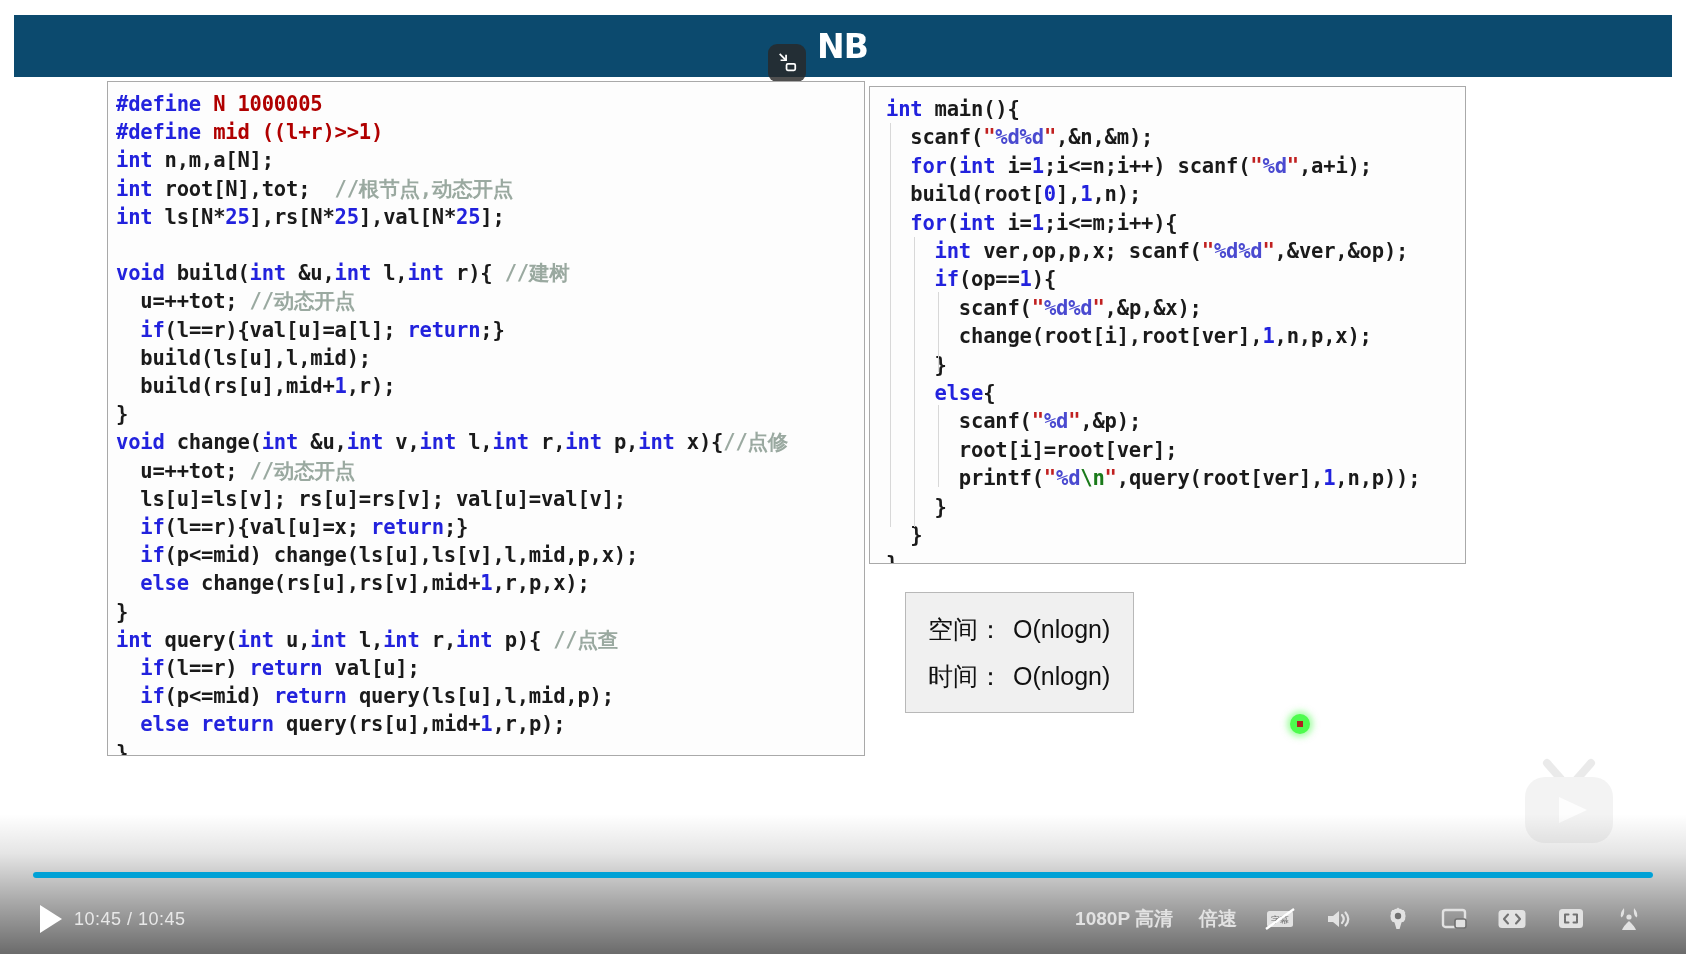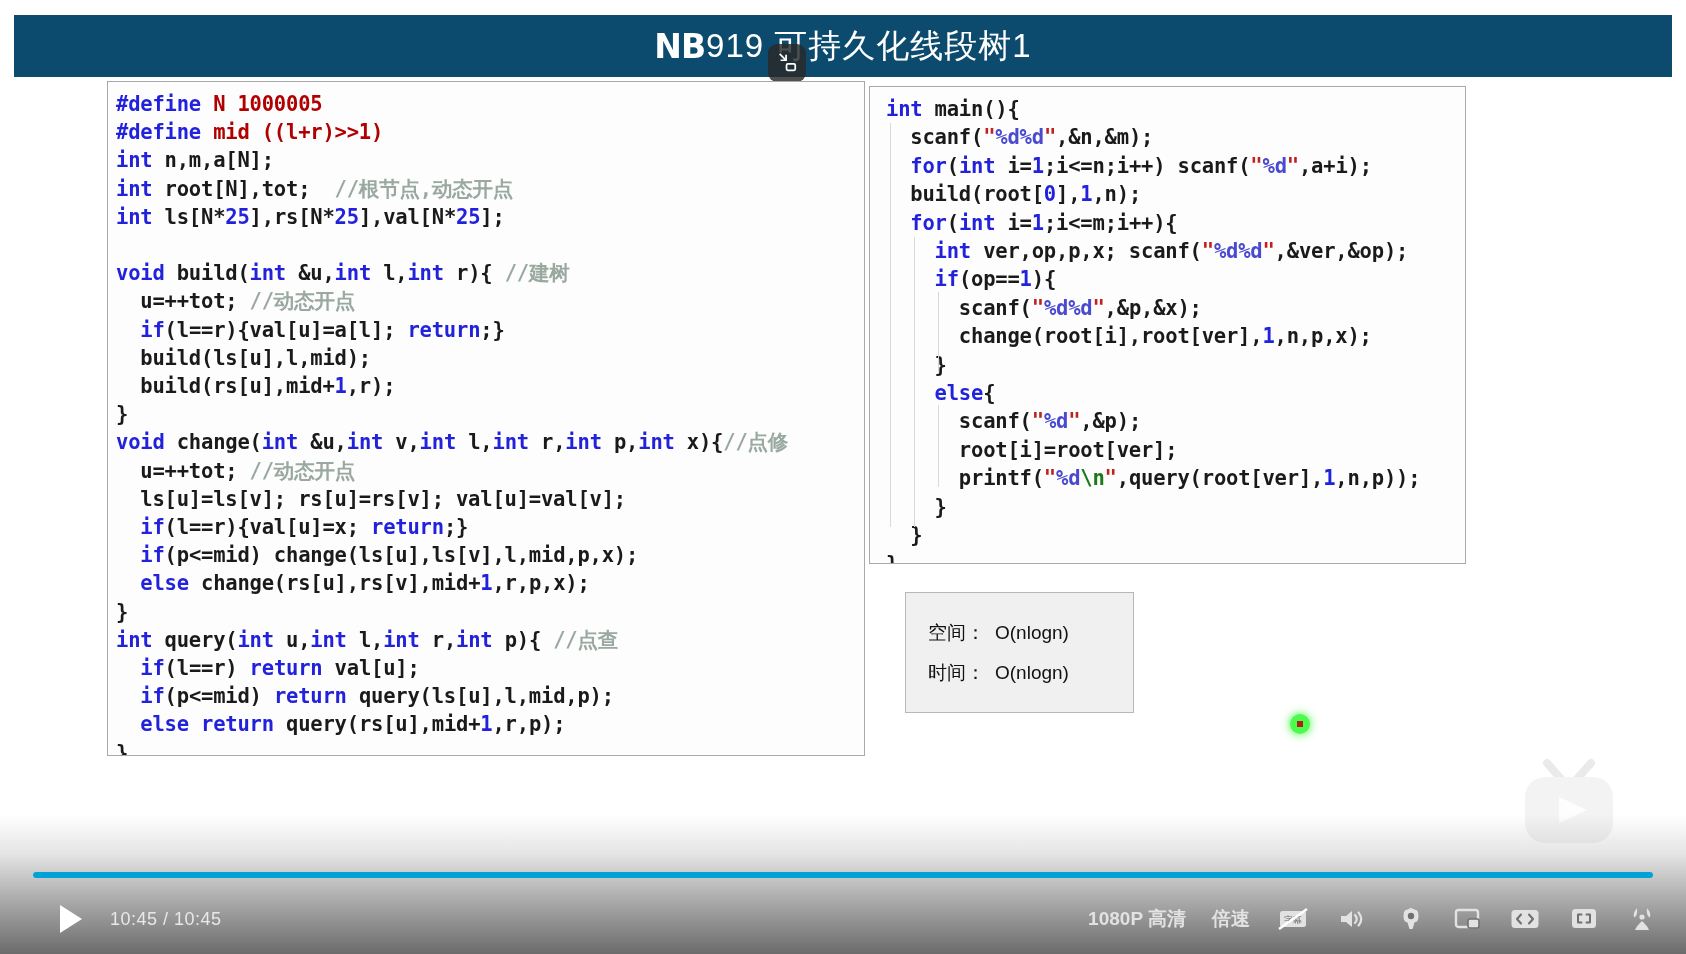--- a/index.html
+++ b/index.html
@@ -83,21 +83,21 @@
   }
 
   
   .cx-box{
     position:absolute;left:905px;top:592px;width:229px;height:121px;
     background:#f0f0f0;border:1px solid #b8b8b8;box-sizing:border-box;
     display:flex;flex-direction:column;justify-content:center;gap:14px;
     padding-left:22px;
   }
   .cx-row{
-    font-size:19px;color:#111;white-space:nowrap;
+    font-size:25px;color:#111;white-space:nowrap;
     font-family:"Liberation Sans","DejaVu Sans",sans-serif;
   }
   .cx-row .cx-val{margin-left:10px;}
 
   
   .cursor-dot{
     position:absolute;left:1290px;top:714px;width:20px;height:20px;
     border-radius:50%;background:#4dfb4d;
     box-shadow:0 0 6px 3px rgba(77,251,77,.5);
   }
@@ -120,39 +120,38 @@
   }
   .progress-wrap{
     position:absolute;left:33px;bottom:76px;width:1620px;height:6px;
   }
   .progress-bg{position:absolute;left:0;top:0;width:100%;height:6px;background:rgba(255,255,255,.45);border-radius:3px;}
   .progress-fill{position:absolute;left:0;top:0;height:6px;background:#00a1d6;border-radius:3px;}
   .ctrl-row{
     position:absolute;left:0;bottom:0;width:1686px;height:70px;
     display:flex;align-items:center;
   }
-  .ctrl-left{display:flex;align-items:center;gap:24px;padding-left:56px;}
-  .ctrl-right{margin-left:auto;display:flex;align-items:center;gap:26px;padding-right:30px;}
+  .ctrl-left{display:flex;align-items:center;gap:8px;padding-left:36px;}
+  .ctrl-right{margin-left:auto;display:flex;align-items:center;gap:26px;padding-right:43px;}
   .play-btn{width:30px;height:34px;display:flex;align-items:center;justify-content:center;cursor:pointer;}
   .time-text{color:#e8e8e8;font-size:18px;letter-spacing:.5px;white-space:nowrap;}
   .ctrl-text{color:#e2e2e2;font-size:19px;white-space:nowrap;cursor:pointer;font-weight:bold;}
   .ctrl-icon{width:32px;height:32px;display:flex;align-items:center;justify-content:flex-end;cursor:pointer;}
   svg{display:block;}
 </style>
 </head>
 <body>
 
 <div id="stage">
 
   <div class="slide">
 
     <div class="title-bar">
       <div class="title-text">
         <span class="title-nb">NB</span>
-          <span>919 可持久化线段树1</span>
       </div>
       <div class="wm-top">
         <span class="wm-text">董晓算法</span>
         <span class="wm-bili">bilibili</span>
       </div>
     </div>
 
     <div class="pip-overlay">
       <svg width="22" height="22" viewBox="0 0 24 24">
         <path d="M11 3 L11 9 L5 9" fill="none" stroke="#fff" stroke-width="1.9"></path>

